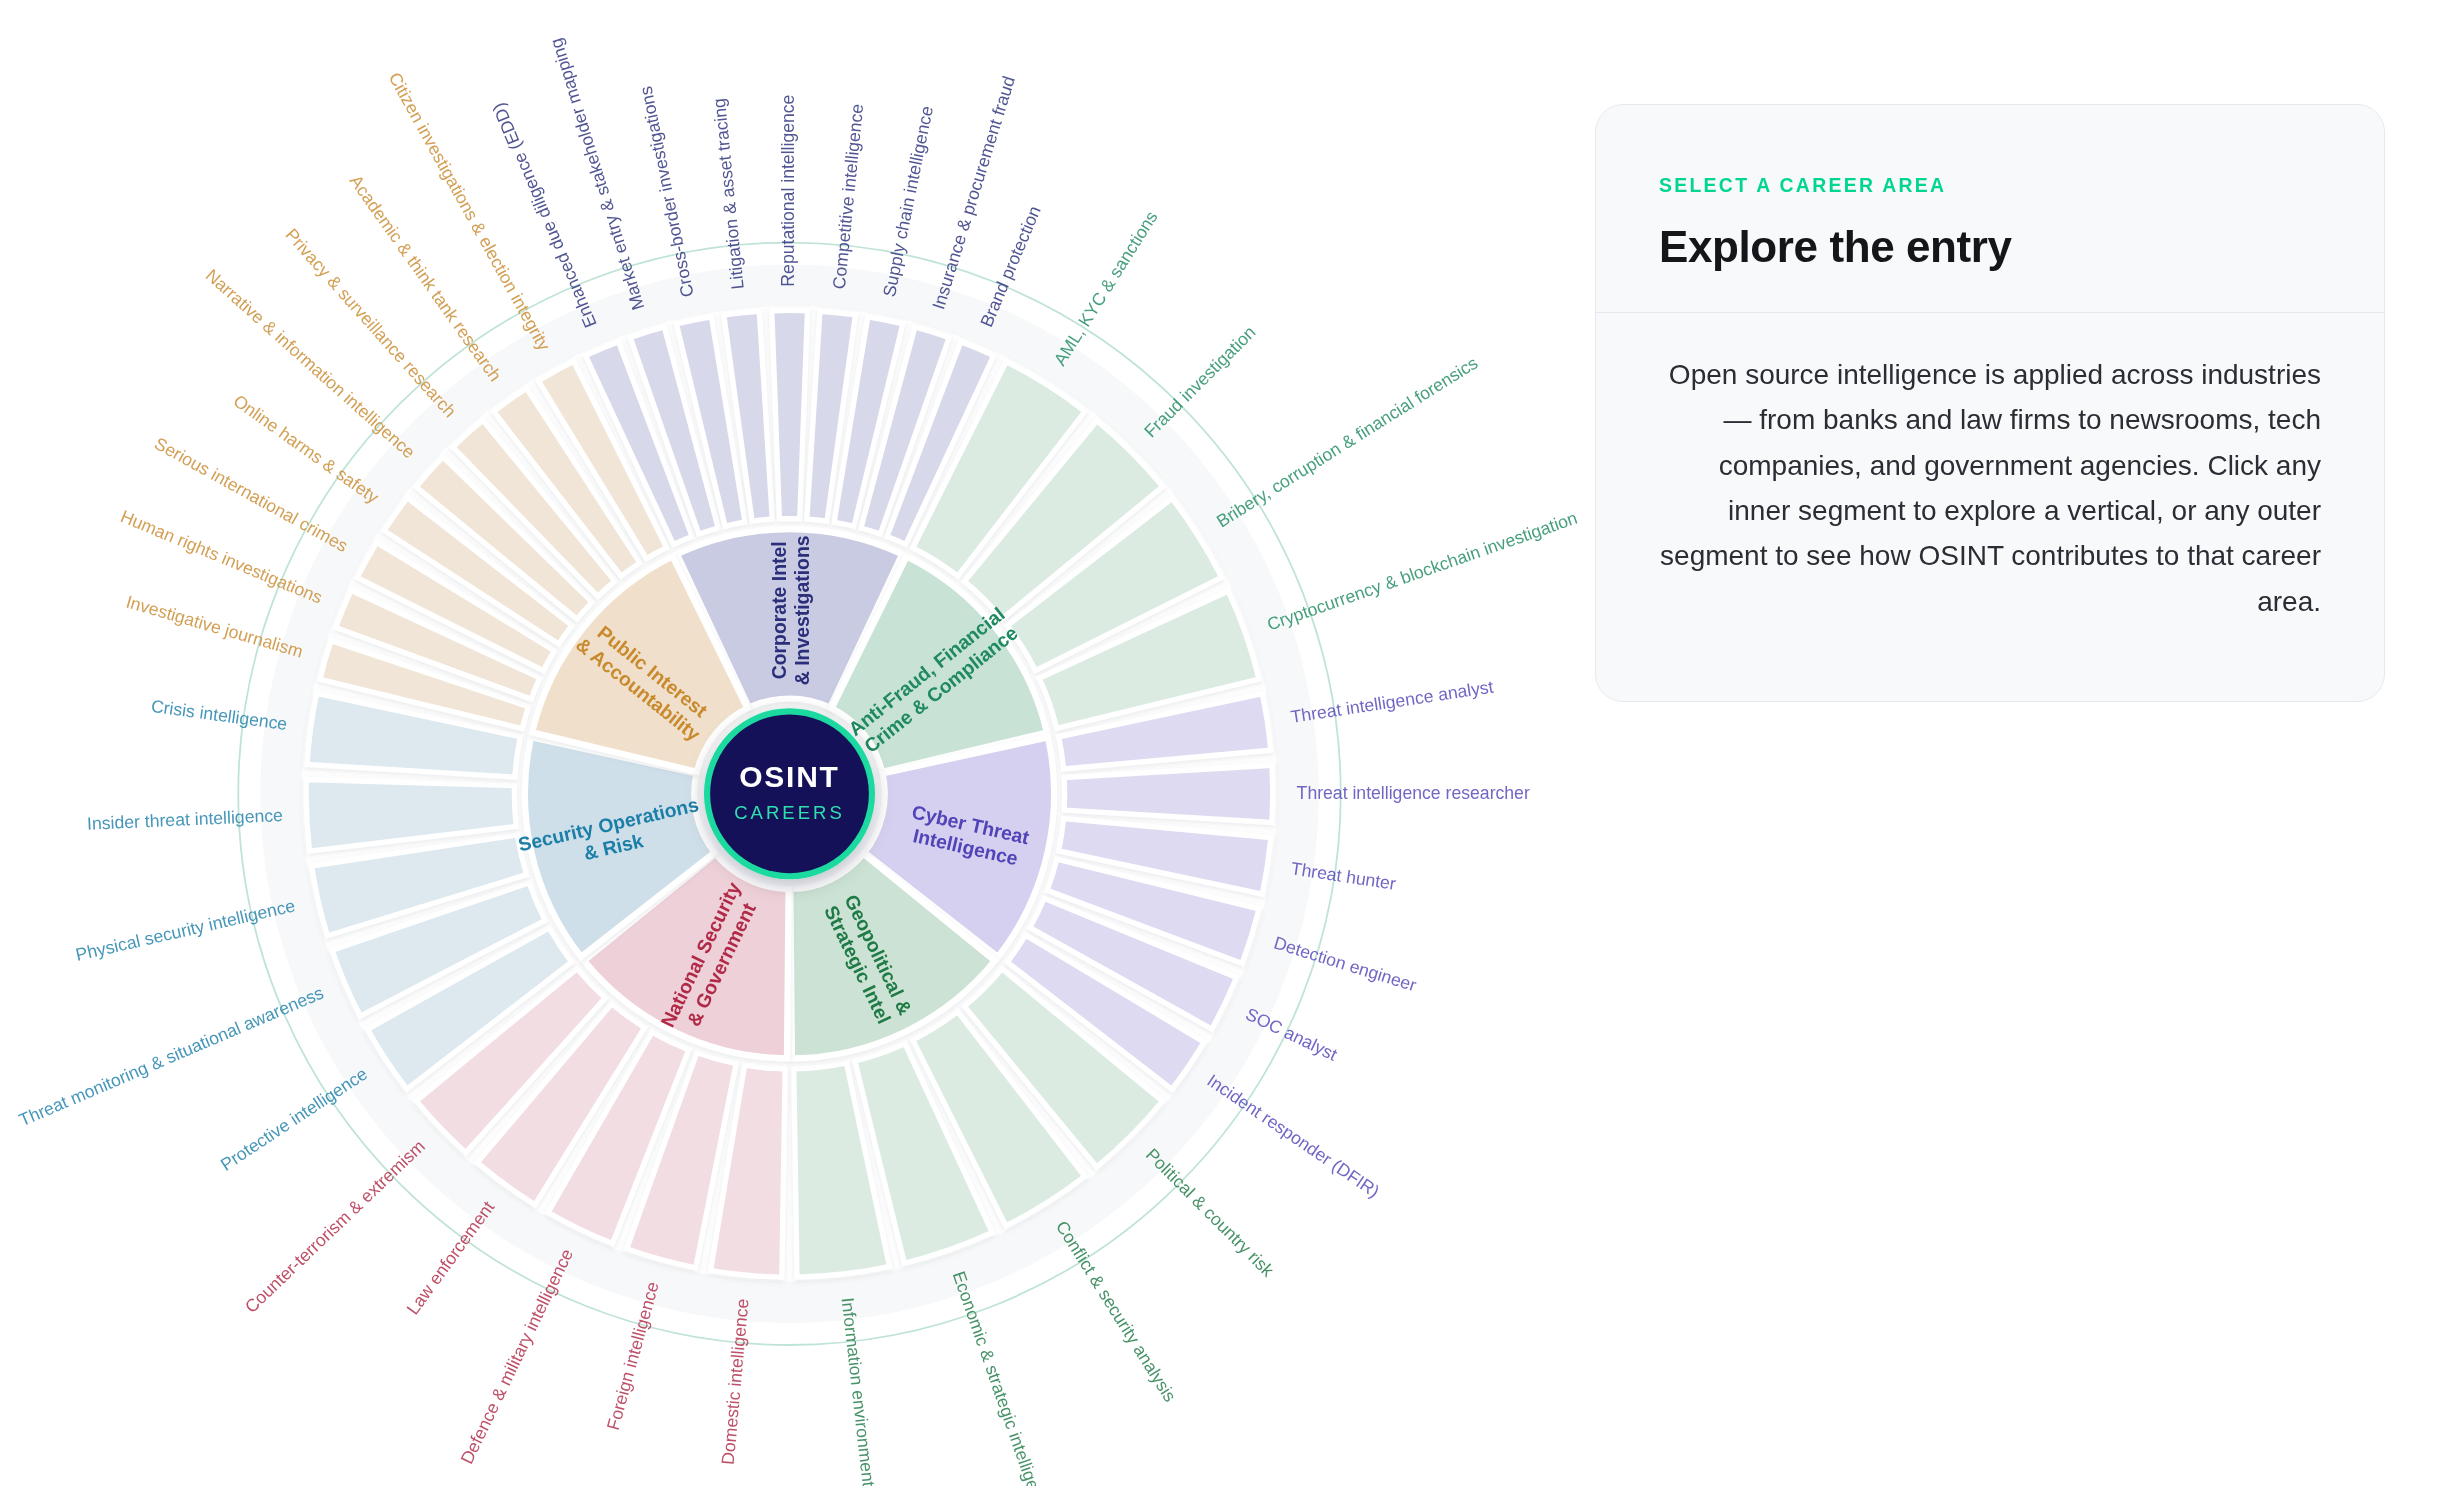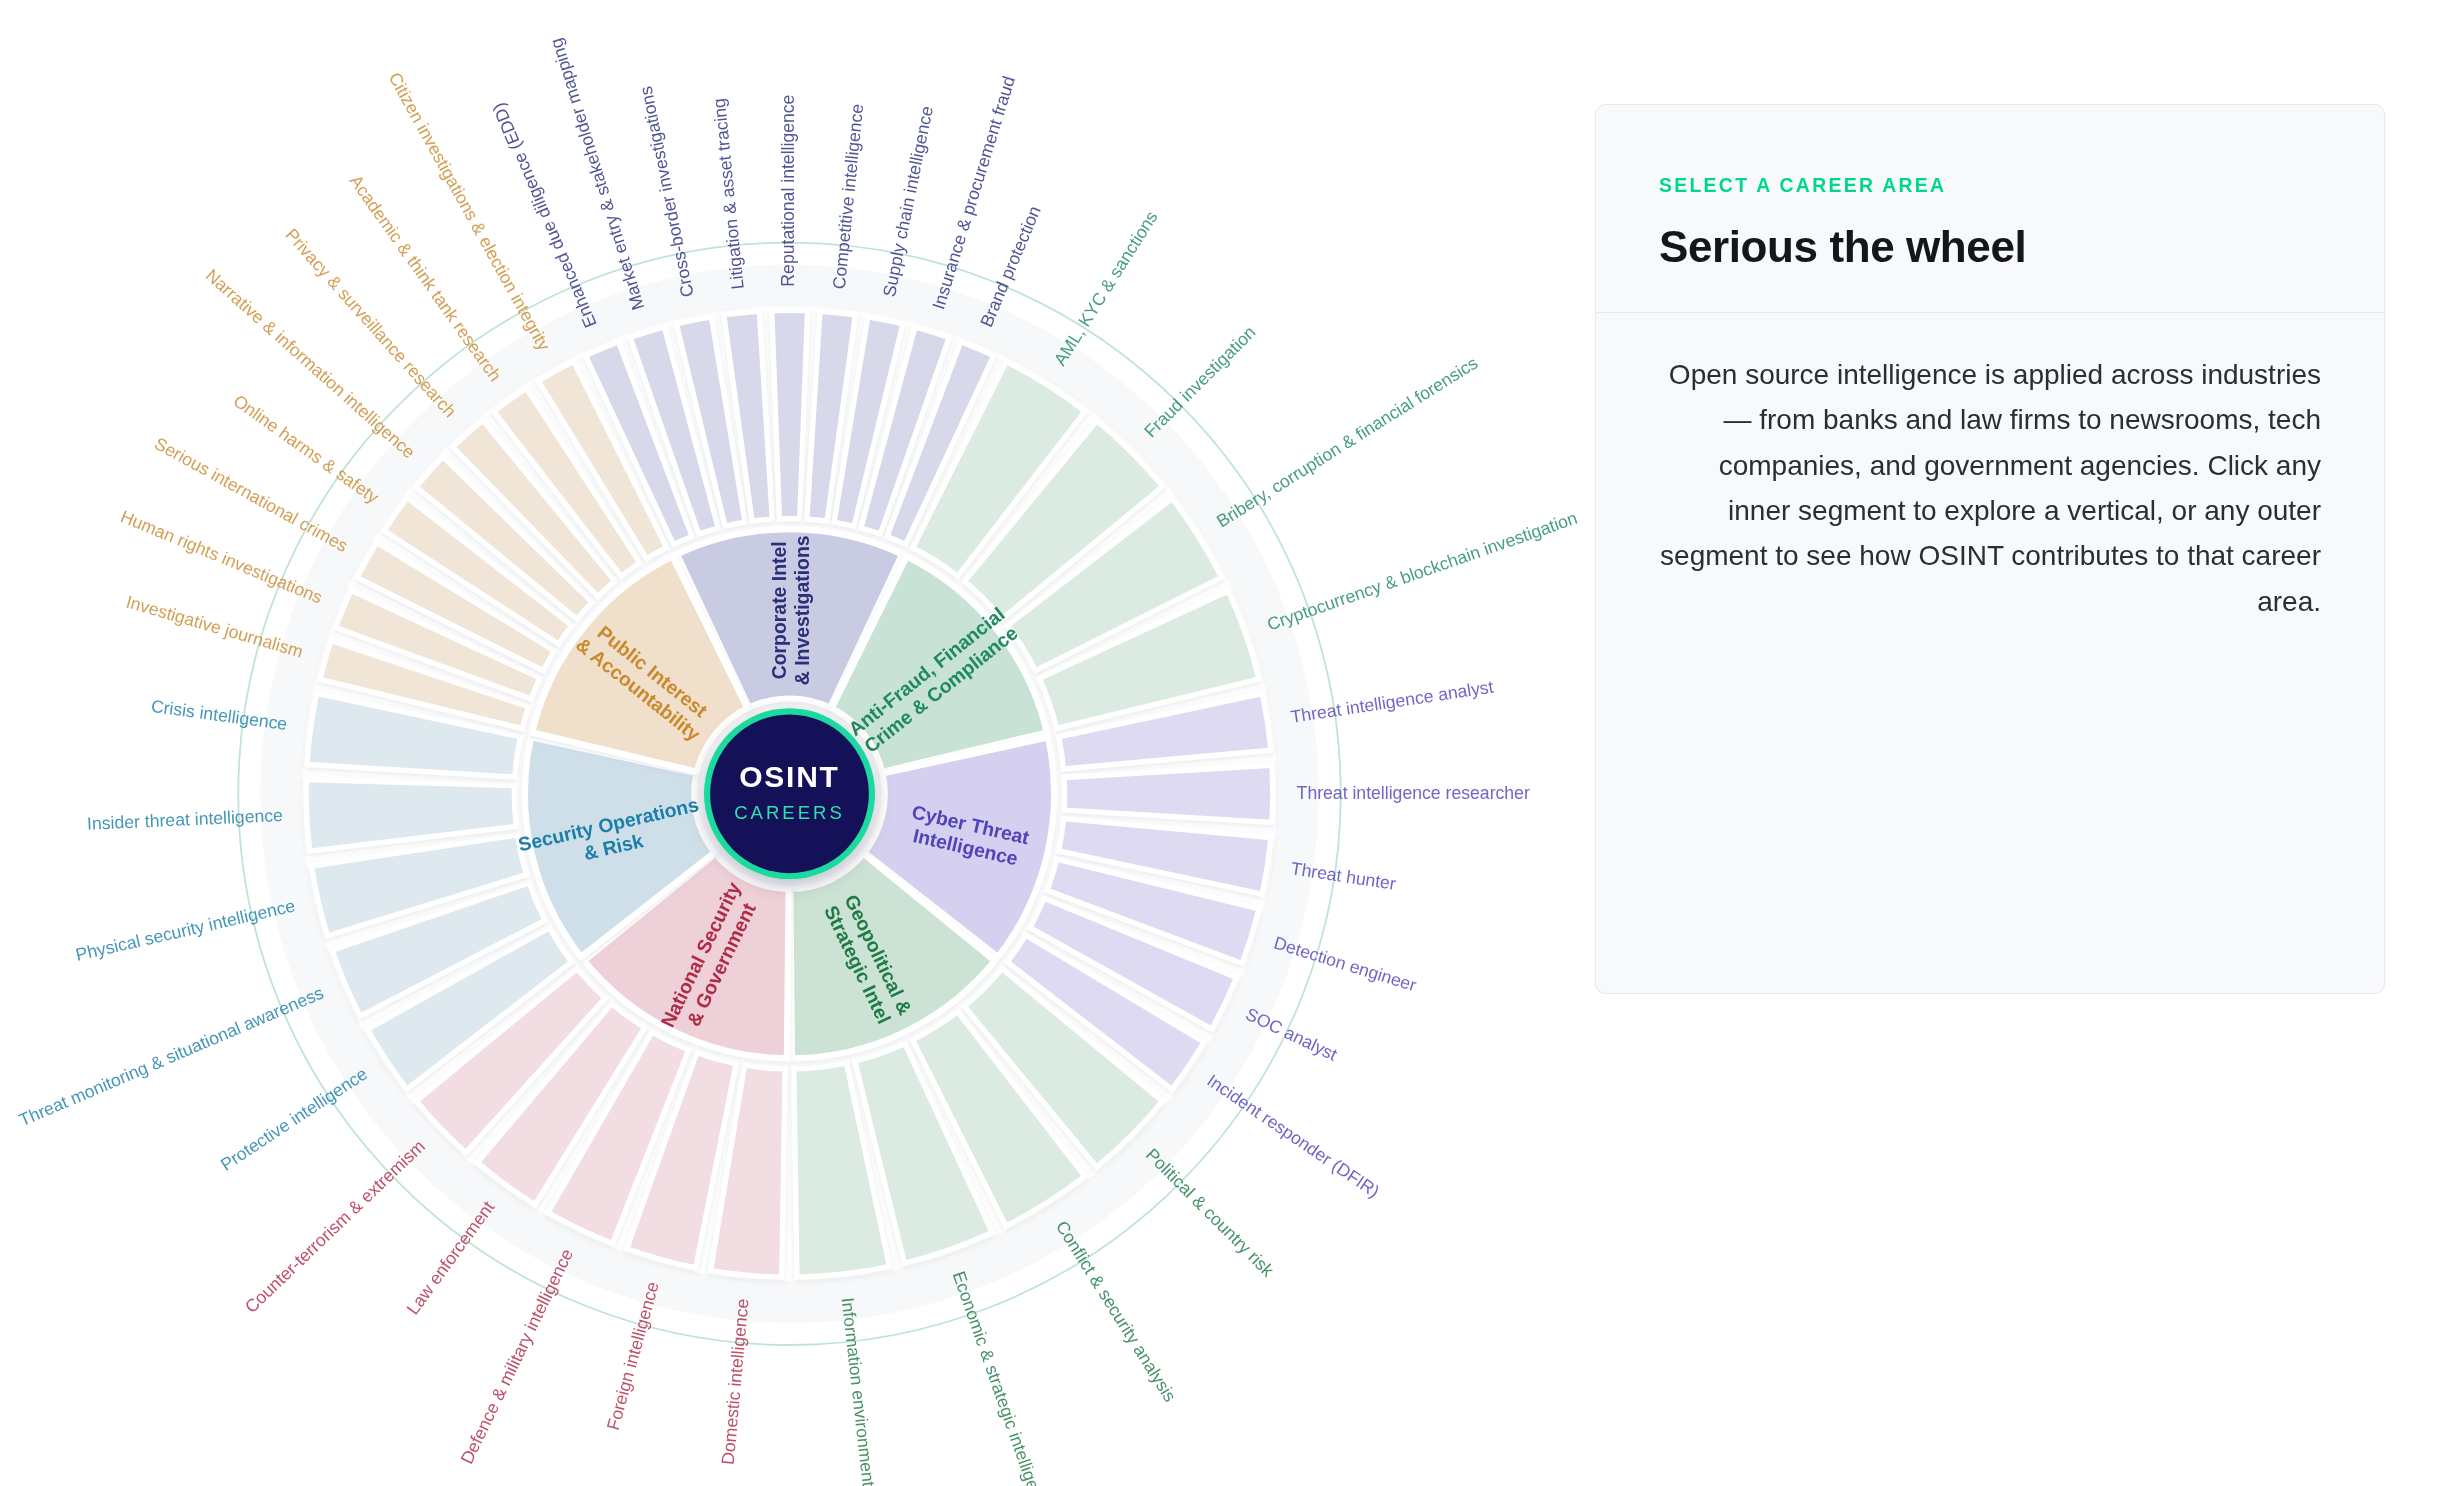--- a/index.html
+++ b/index.html
@@ -8,22 +8,22 @@
     font-family:"Liberation Sans",sans-serif;
   }
   #stage{position:relative;width:2462px;height:1487px;}
 
   
   #wheel-wrap{position:absolute;left:0;top:0;width:1579px;height:1487px;}
   #wheel-svg{display:block;}
 
   
   #info-panel{
-    position:absolute;left:1595px;top:104px;width:790px;height:890px;
-    background:#f8f9fa;border:0.9px solid #e7e9ee;border-radius:10px;
+    position:absolute;left:1595px;top:104px;width:790px;height:598px;
+    background:#f8f9fa;border:0.9px solid #e7e9ee;border-radius:28px;
     box-sizing:border-box;
   }
   #panel-head{
     padding:69px 63px 39px 63px;border-bottom:0.9px solid #e7e9ee;
   }
   #panel-eyebrow{
     color:#00d68f;font-size:19.4px;font-weight:bold;letter-spacing:2.3px;
     text-transform:uppercase;margin:0 0 25px 0;line-height:1.2;
   }
   #panel-title{
@@ -184,21 +184,21 @@
       <circle cx="895" cy="900" r="97" fill="#1fd9a0" filter="url(#hubshadow)"></circle>
       <circle cx="895" cy="900" r="90" fill="#151159"></circle>
       <text x="895" y="892" text-anchor="middle" fill="#ffffff" font-family="Liberation Sans, sans-serif" font-size="34" font-weight="bold" letter-spacing="2">OSINT</text>
       <text x="895" y="929" text-anchor="middle" fill="#2fe0ac" font-family="Liberation Sans, sans-serif" font-size="21" letter-spacing="3.4">CAREERS</text>
     </svg>
   </div>
 
   <div id="info-panel">
     <div id="panel-head">
       <p id="panel-eyebrow">SELECT A CAREER AREA</p>
-      <h1 id="panel-title">Serious the wheel</h1>
+      <h1 id="panel-title">Explore the entry</h1>
     </div>
     <div id="panel-body">
       <p id="panel-paragraph">Open source intelligence is applied across industries — from banks and law firms to newsrooms, tech companies, and government agencies. Click any inner segment to explore a vertical, or any outer segment to see how OSINT contributes to that career area.</p>
     </div>
   </div>
 
 </div>
 
 
 </body></html>

